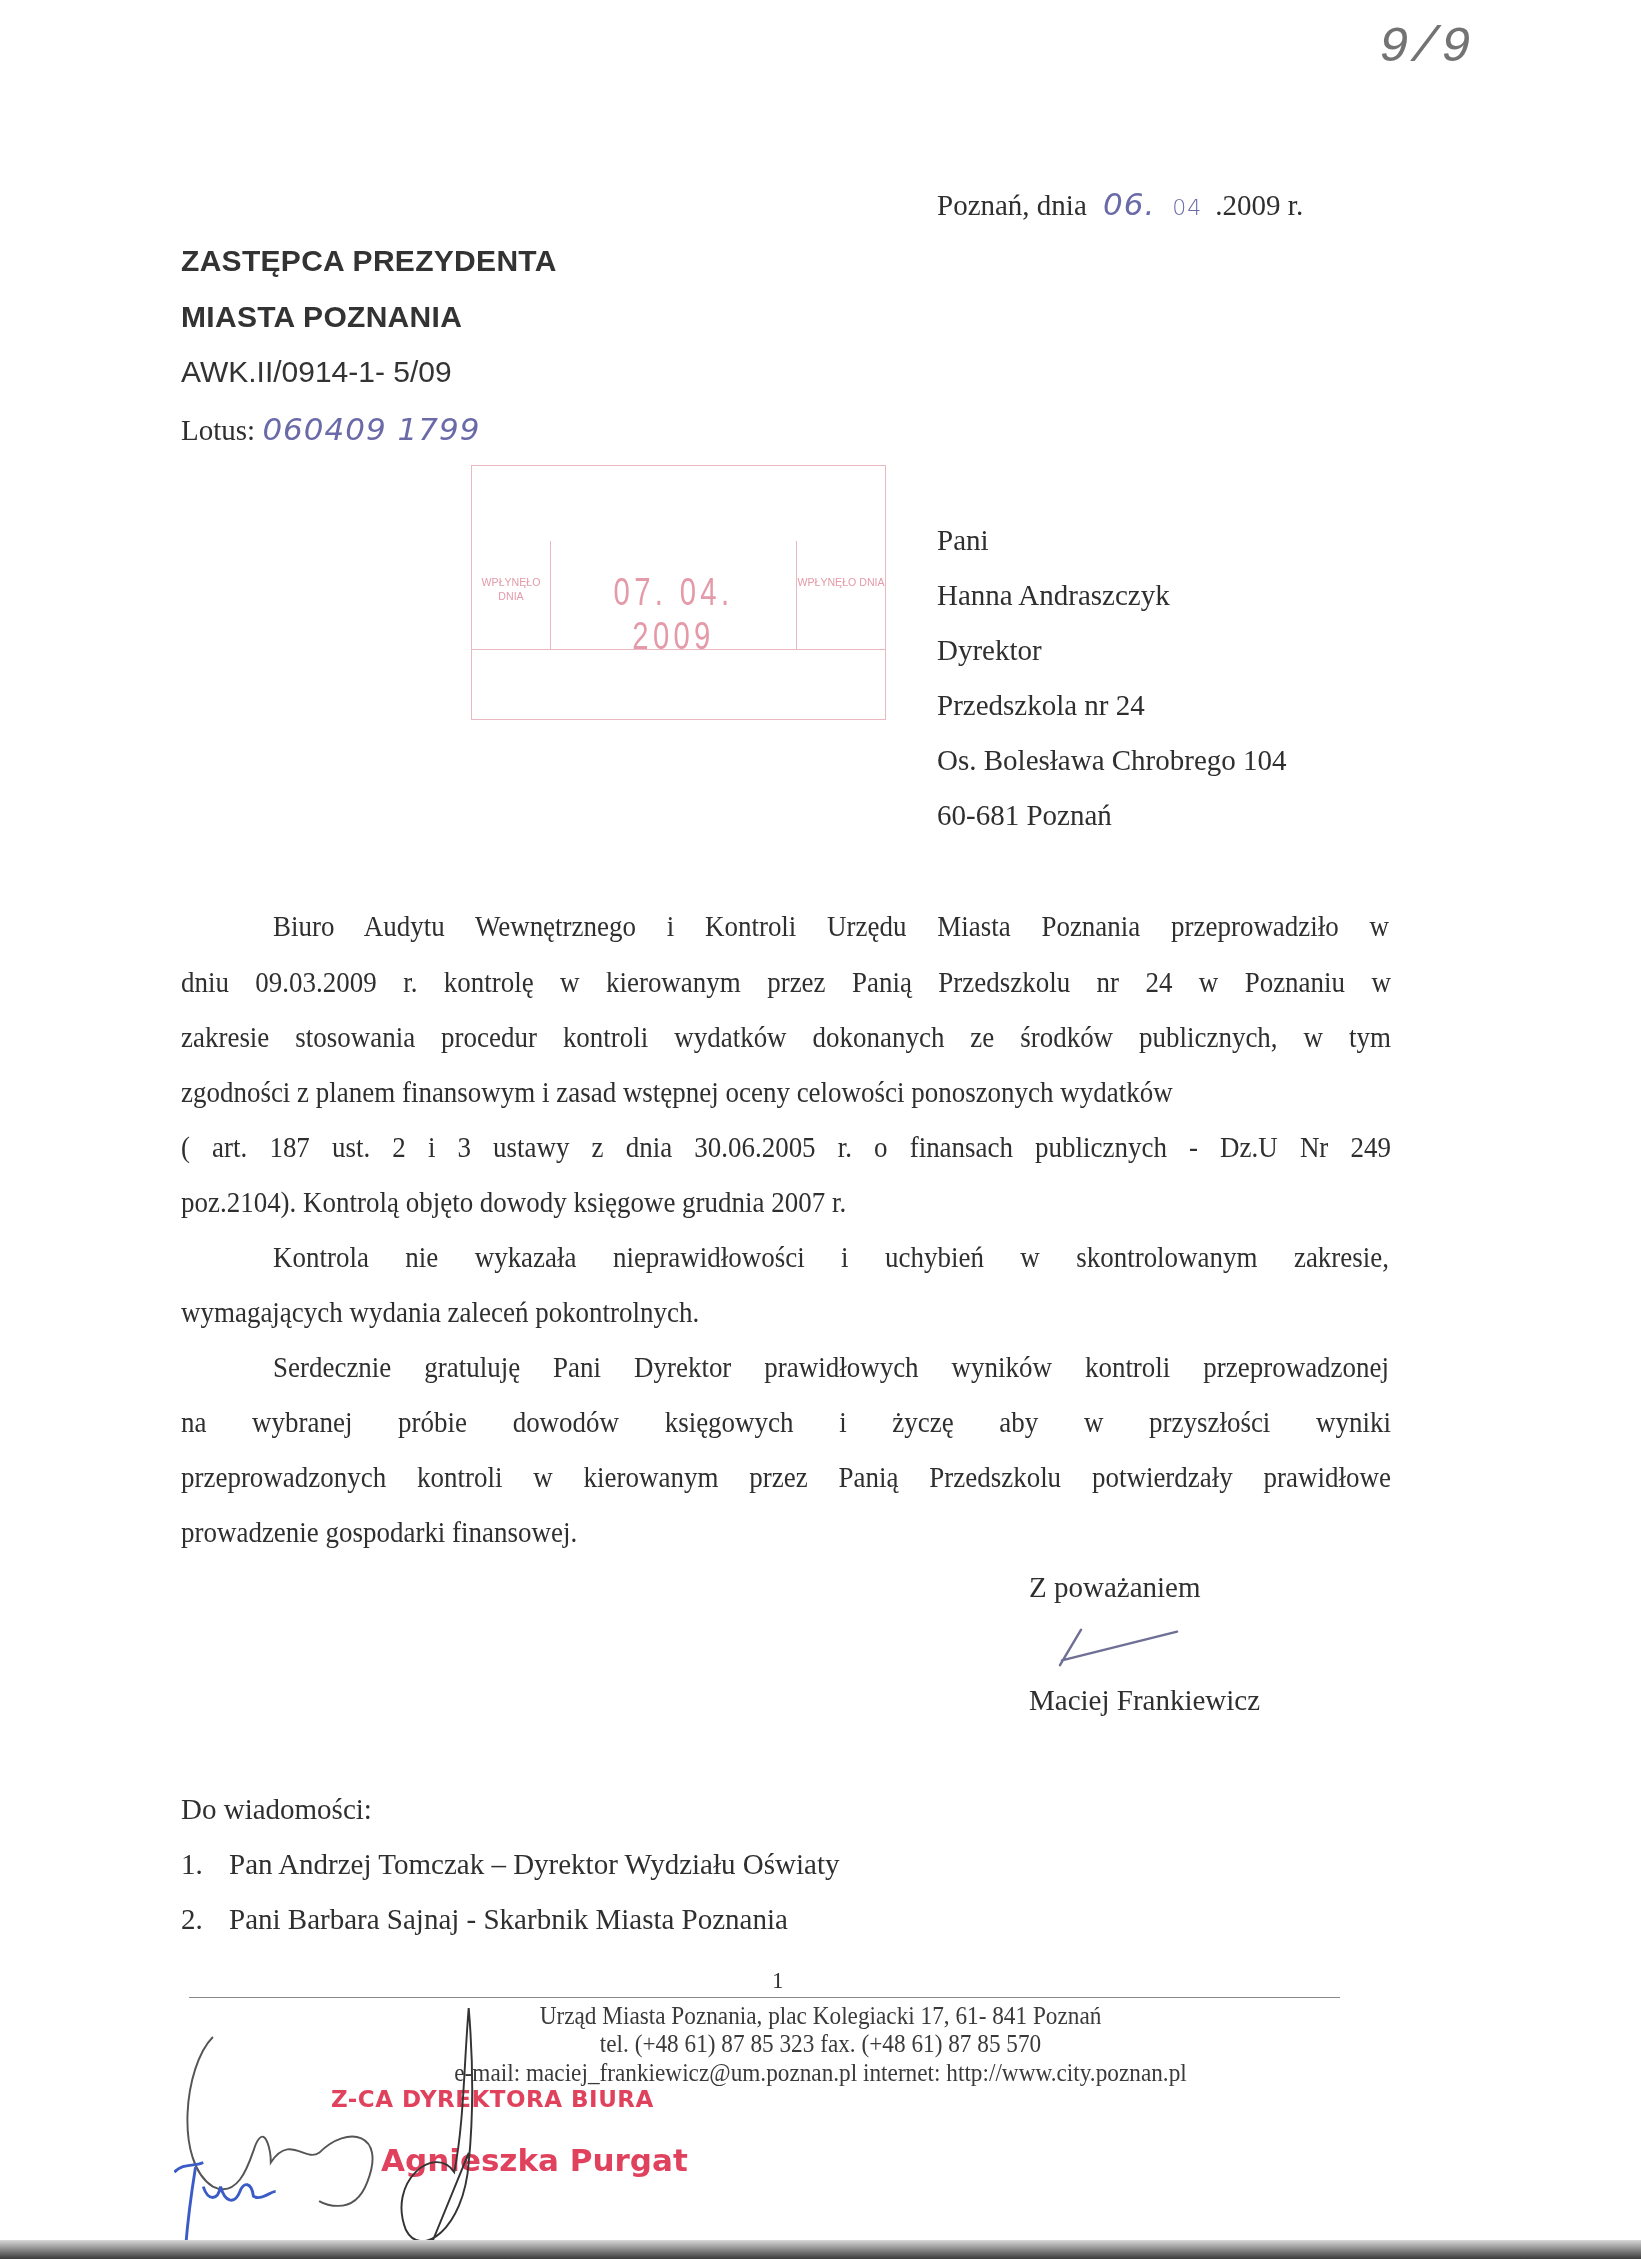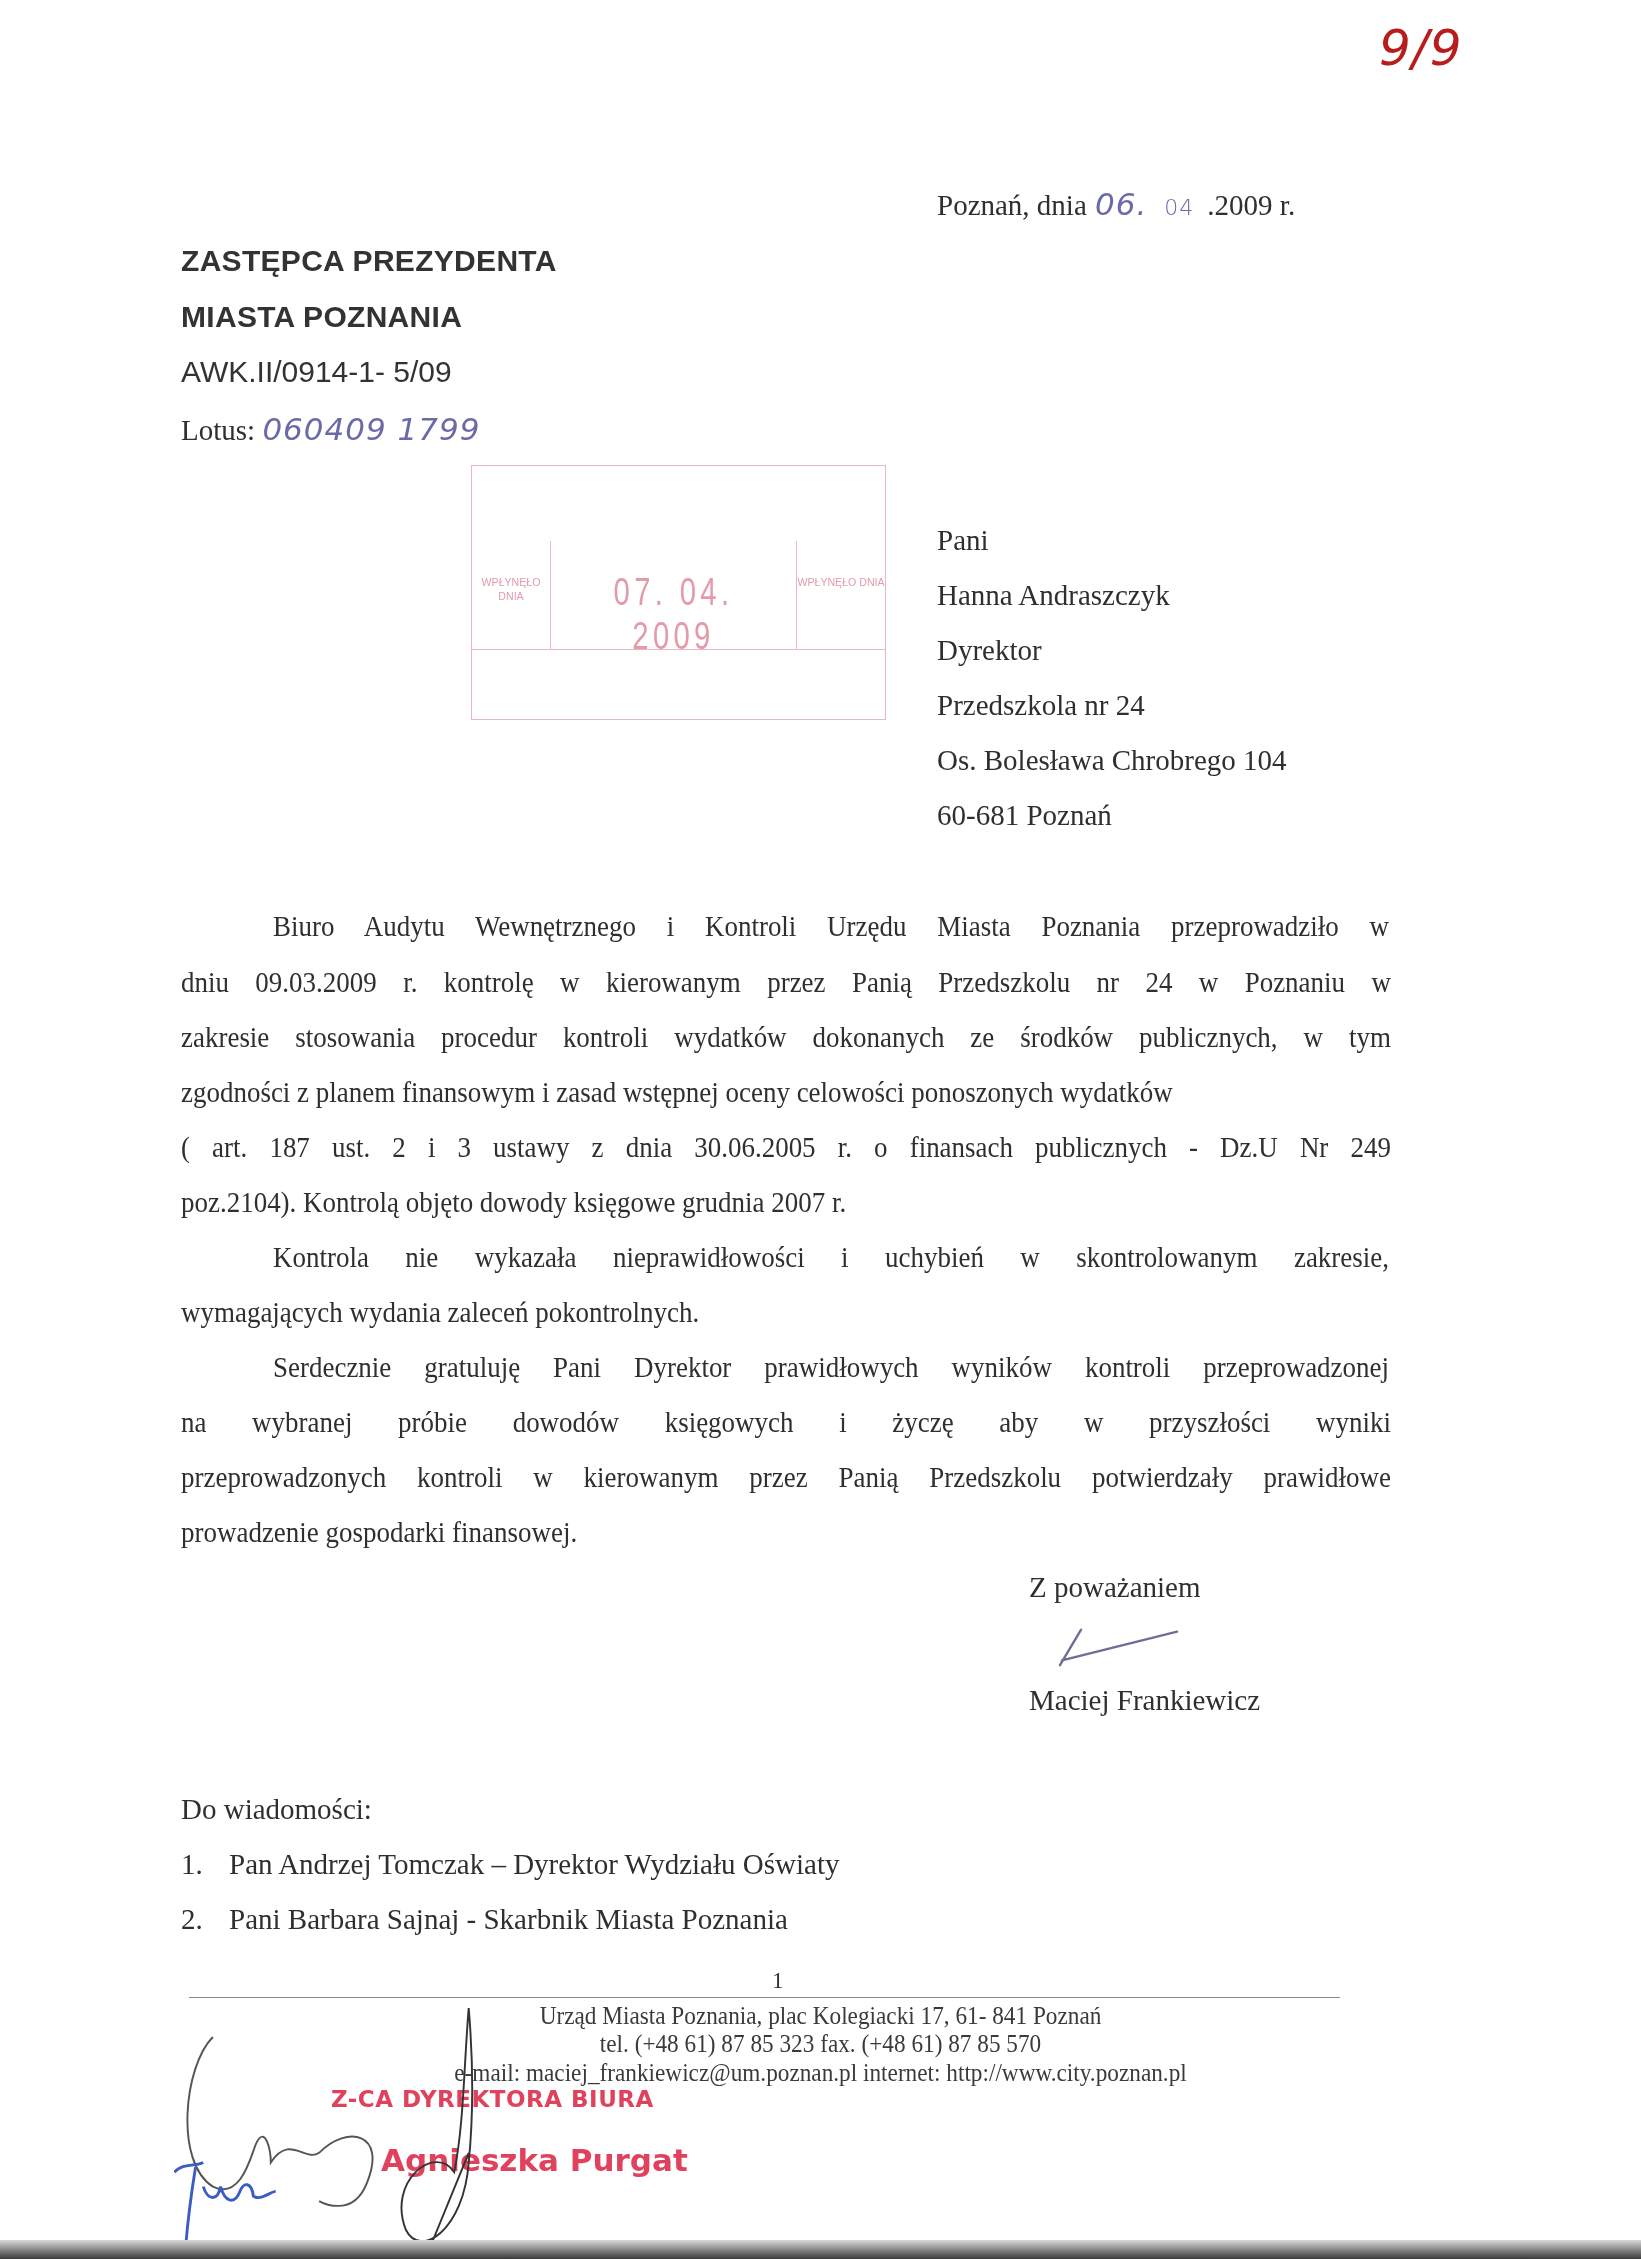--- a/index.html
+++ b/index.html
@@ -5,21 +5,21 @@
     html, body { margin: 0; padding: 0; }
     body {
       width: 1641px; height: 2259px; position: relative; overflow: hidden;
       background: #ffffff; color: #2b2b2b;
       font-family: "Liberation Serif", "DejaVu Serif", serif;
     }
     .abs { position: absolute; white-space: nowrap; }
     .serif { font-family: "Liberation Serif", "DejaVu Serif", serif; }
     .sans { font-family: "Liberation Sans", "DejaVu Sans", sans-serif; }
     .hand { font-family: "DejaVu Sans", sans-serif; color: #6b6aa8; font-weight: 300; letter-spacing: 1px; }
-    .blue-hand { color: #b91c1c; }
+    .blue-hand { color: #737373; font-family: Liberation Mono, monospace; }
 
     .txt { font-size: 29px; color: #2f2f2f; }
     .bold-head { font-size: 30px; font-weight: bold; color: #333; letter-spacing: 0.3px; }
 
     
     .para-line {
       position: absolute; left: 181px; width: 1210px;
       font-size: 29px; color: #2f2f2f;
       text-align: justify; text-align-last: justify;
       transform: scaleX(0.93); transform-origin: left top;
@@ -46,21 +46,21 @@
     .footer-line { position: absolute; left: 0; width: 1641px; text-align: center; font-size: 25px; color: #3a3a3a; transform: scaleX(0.93); }
     .red-stamp { color: #e0425e; font-family: "DejaVu Sans", sans-serif; font-weight: bold; }
   </style>
 </head>
 <body>
 
 <div class="abs hand blue-hand" style="left:1379px; top:19.3px; font-size:50px; font-style:italic;">9/9</div>
 
 <div class="abs txt" style="left:937px; top:186px;">
   <span>Poznań, dnia</span>
-  <span class="hand" style="font-size:31px; font-style:italic; margin-left:1px;">06.</span>
+  <span class="hand" style="font-size:31px; font-style:italic; margin-left:9px;">06.</span>
   <span class="hand" style="font-size:22px; margin-left:9.7px;">04</span>
   <span style="margin-left:5.8px;">.2009 r.</span>
 </div>
 
 <div class="abs sans bold-head" style="left:181px; top:244px;">ZASTĘPCA PREZYDENTA</div>
 <div class="abs sans bold-head" style="left:181px; top:300px;">MIASTA POZNANIA</div>
 <div class="abs sans" style="left:181px; top:355px; font-size:30px; color:#333;">AWK.II/0914-1- 5/09</div>
 <div class="abs txt" style="left:181px; top:411px;">
   <span>Lotus:</span>
   <span class="hand" style="font-size:31px; font-style:italic;">060409  1799</span>

